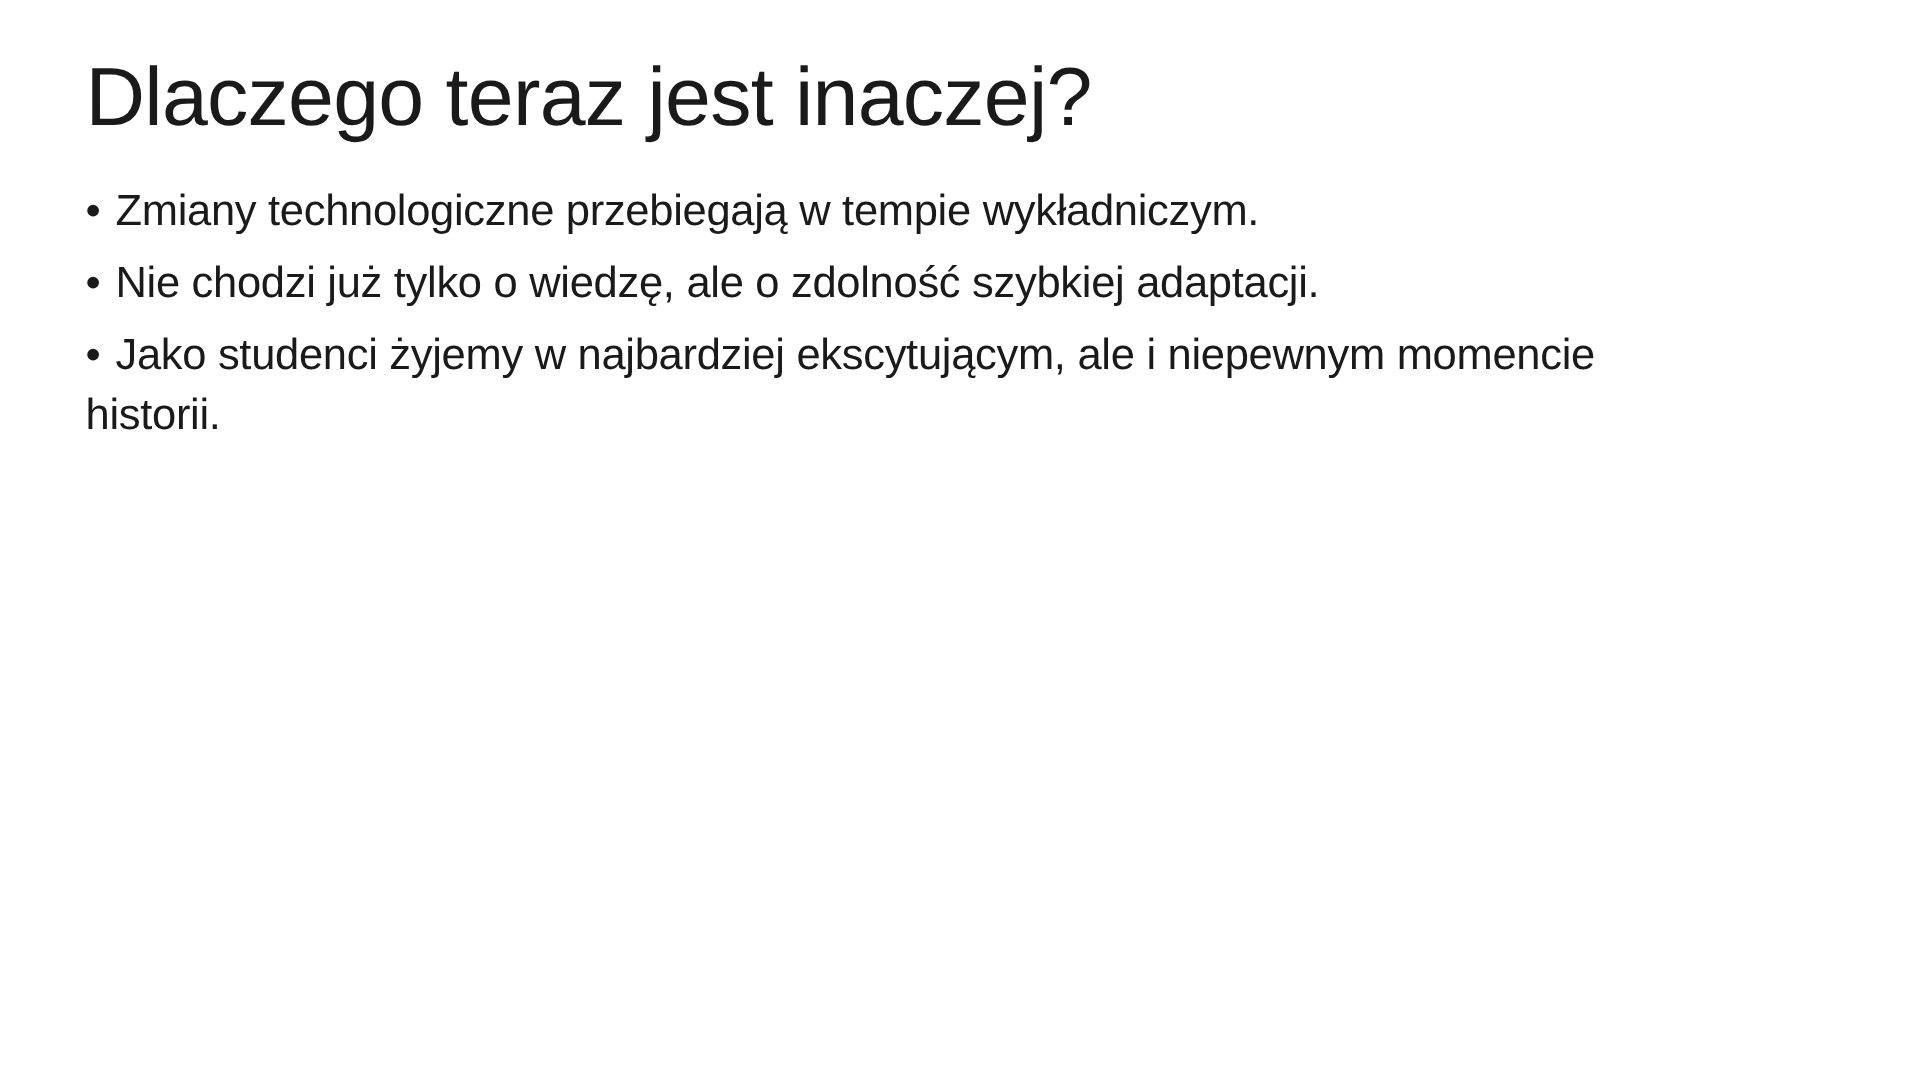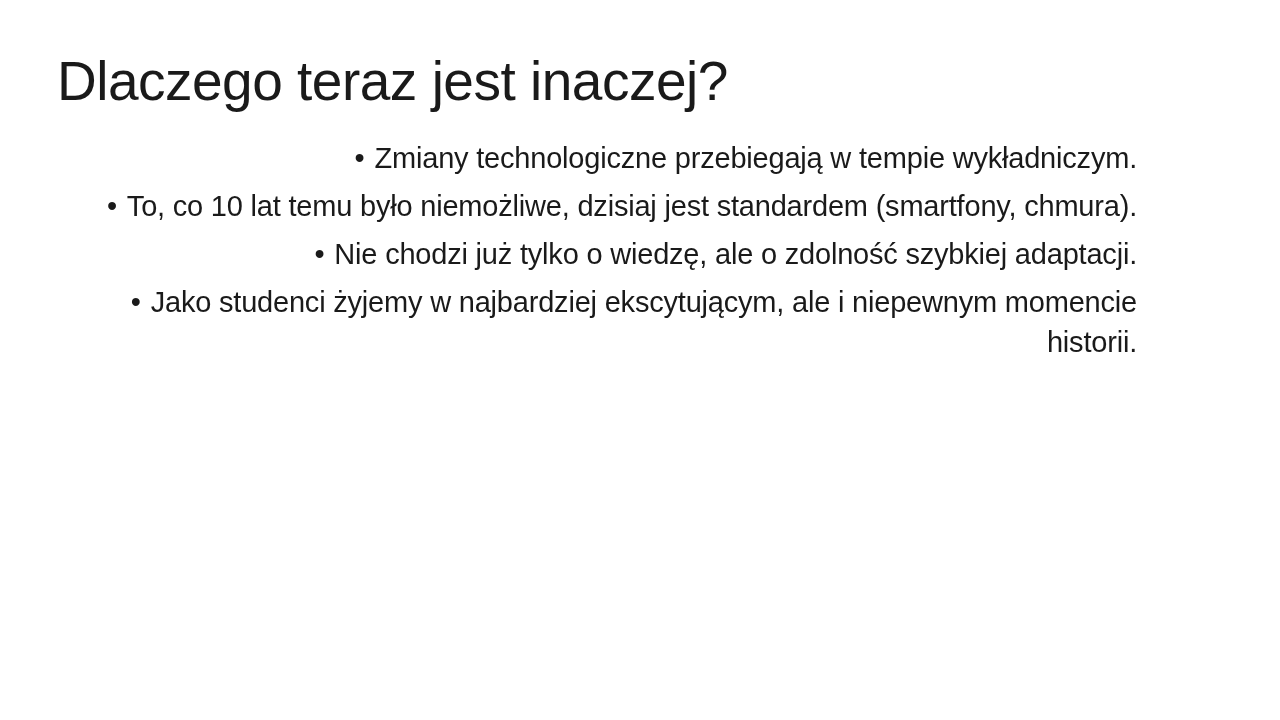--- a/index.html
+++ b/index.html
@@ -8,33 +8,32 @@
   }
   .slide {
     position: relative;
     width: 1280px;
     height: 720px;
     background: var(--bg-color, #ffffff);
     font-family: "Liberation Sans", sans-serif;
     color: var(--text-color, #1a1a1a);
     overflow: hidden;
     box-sizing: border-box;
-    padding: 48px 95px 0 57px;
+    padding: 31px 95px 0 57px;
   }
   .slide-title {
     font-size: 55px;
     font-weight: 400;
     line-height: 1.2;
     letter-spacing: -0.5px;
     margin: 0 0 24px 0;
     color: var(--text-color, #1a1a1a);
   }
   .bullet-list {
     max-width: 1080px;
-    text-align: right;
   }
   .bullet-item {
     font-size: 29px;
     font-weight: 400;
     line-height: 40px;
     letter-spacing: -0.2px;
     margin: 0 0 8px 0;
   }
   .bullet-marker {
     display: inline;
@@ -45,21 +44,20 @@
 <body>
 
 <div class="slide">
 
   <h1 class="slide-title">Dlaczego teraz jest inaczej?</h1>
 
   <div class="bullet-list">
 
     <p class="bullet-item"><span class="bullet-marker">•</span><span>Zmiany technologiczne przebiegają w tempie wykładniczym.</span></p>
 
-    <p class="bullet-item"><span class="bullet-marker">•</span><span>To, co 10 lat temu było niemożliwe, dzisiaj jest standardem (smartfony, chmura).</span></p>
 
     <p class="bullet-item"><span class="bullet-marker">•</span><span>Nie chodzi już tylko o wiedzę, ale o zdolność szybkiej adaptacji.</span></p>
 
     <p class="bullet-item"><span class="bullet-marker">•</span><span>Jako studenci żyjemy w najbardziej ekscytującym, ale i niepewnym momencie historii.</span></p>
 
   </div>
 
 </div>
 
 </body></html>

